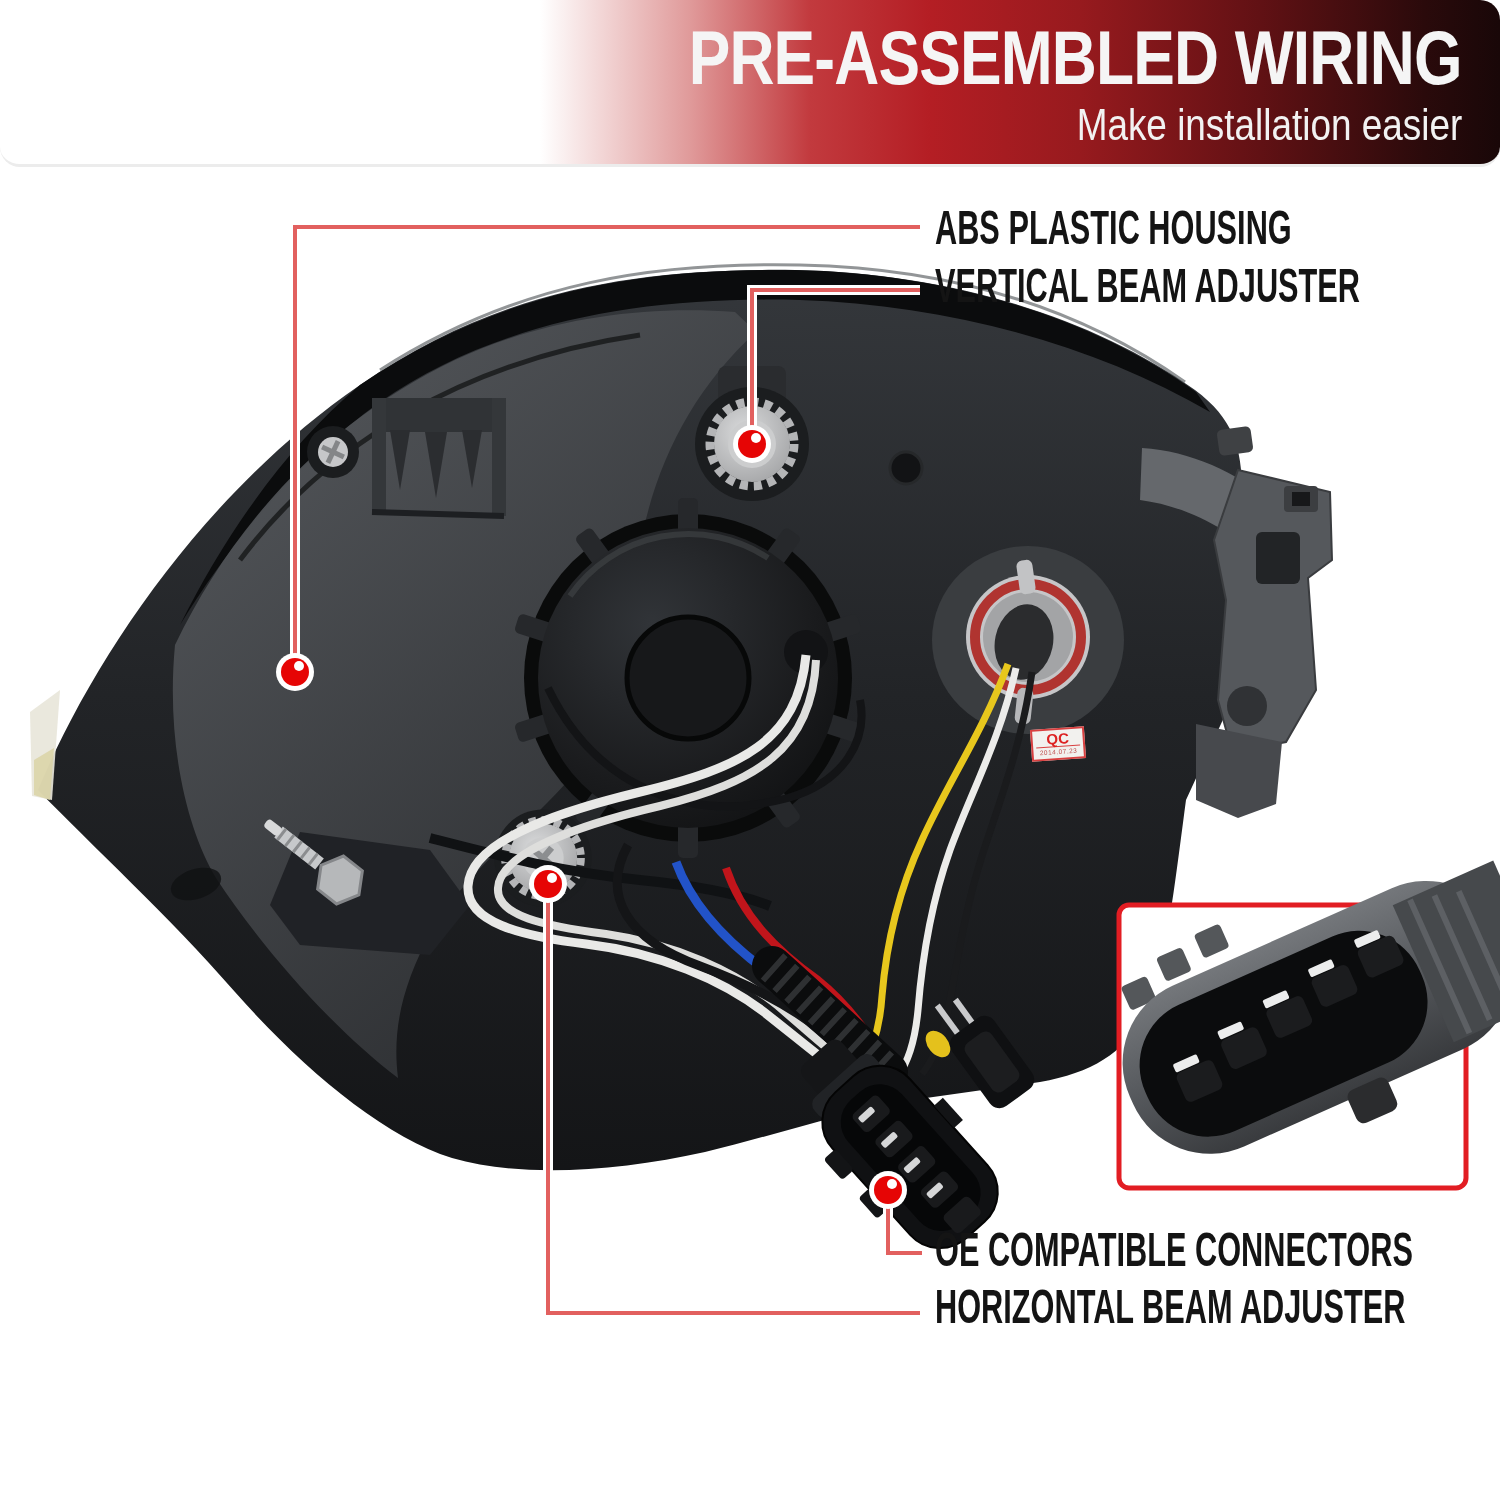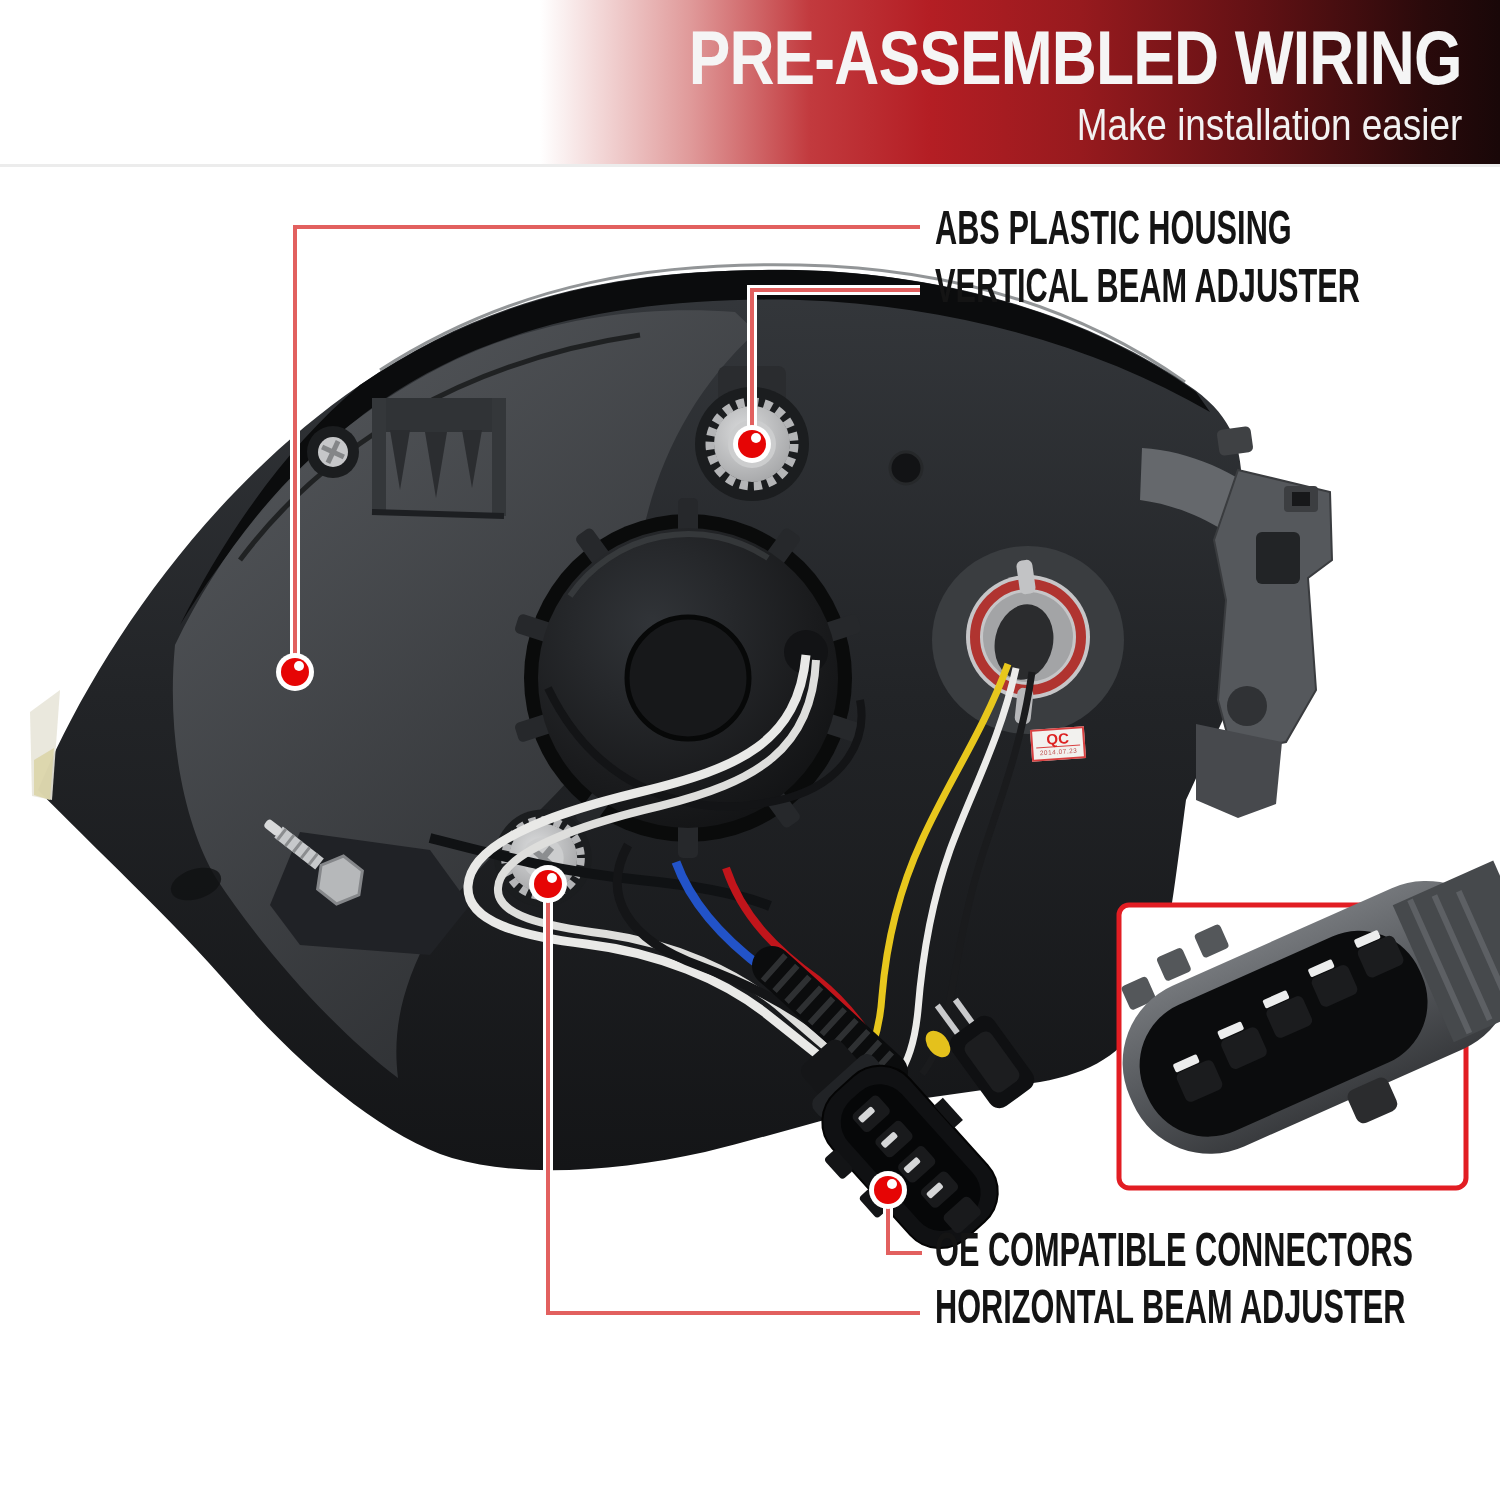--- a/index.html
+++ b/index.html
@@ -2,21 +2,21 @@
 <html><head>
 <meta charset="utf-8">
 <style>
   html,body{margin:0;padding:0;background:#fff;}
   .stage{position:relative;width:1500px;height:1500px;background:#ffffff;overflow:hidden;
          font-family:"Liberation Sans",sans-serif;}
   
   .banner{position:absolute;left:0;top:0;width:1500px;height:164px;z-index:5;
           background:linear-gradient(90deg,#ffffff 0%,#ffffff 36%,#e09a9a 46%,#c23a3e 54%,
                      #b41e24 62%,#971a1e 72%,#611114 84%,#2a0a0b 95%,#190708 100%);
-          border-bottom:3px solid #ececec;}
+          border-bottom:3px solid #ececec;border-radius:20px;}
   .banner-title{position:absolute;right:38px;top:14px;color:#f5f5f5;font-weight:bold;
           font-size:76px;letter-spacing:-1px;white-space:nowrap;
           transform:scaleX(.82);transform-origin:100% 50%;}
   .banner-subtitle{position:absolute;right:38px;top:99px;color:#f2f2f2;font-weight:400;
           font-size:45px;white-space:nowrap;transform:scaleX(.82);transform-origin:100% 50%;}
   
   .callout-label{position:absolute;left:935px;color:#141414;font-weight:bold;font-size:48px;
           letter-spacing:0;white-space:nowrap;transform:scaleX(.64);transform-origin:0 50%;z-index:3;}
   .lbl-abs{top:200px;} .lbl-vert{top:258px;} .lbl-oe{top:1222px;} .lbl-horiz{top:1279px;}
   

